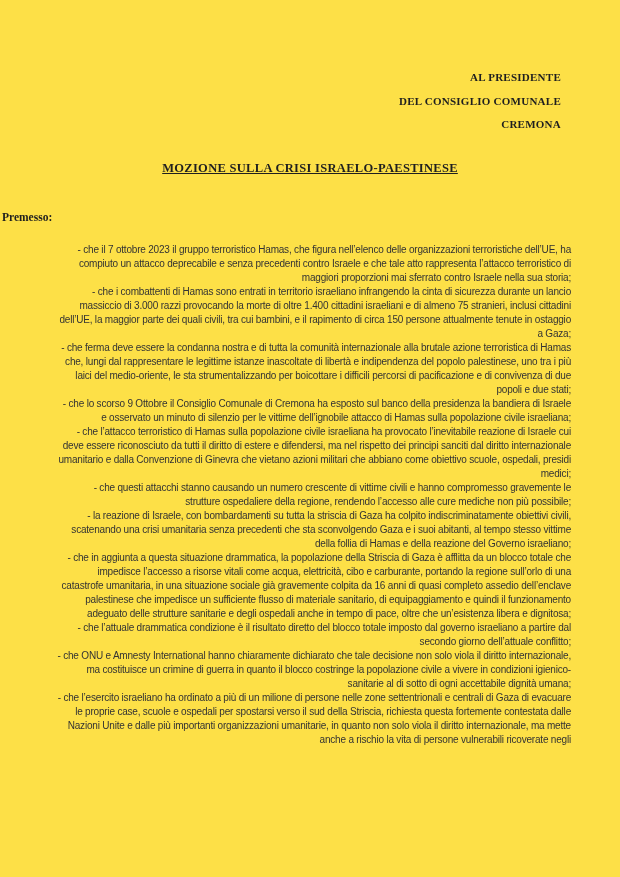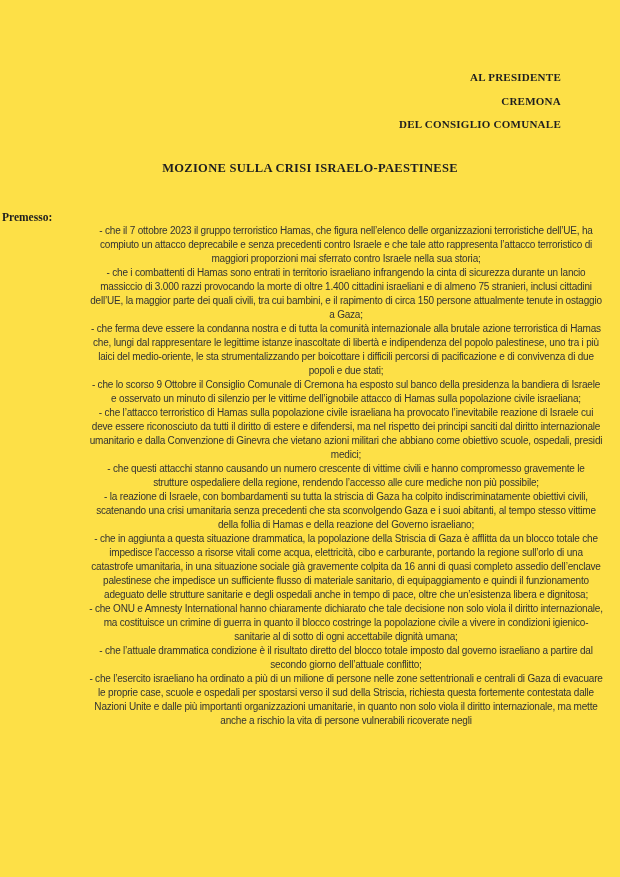--- a/index.html
+++ b/index.html
@@ -33,73 +33,73 @@
     top: 161px;
     left: 0;
     width: 100%;
     margin: 0;
     text-align: center;
     font-family: "Liberation Serif", serif;
     font-weight: bold;
     font-size: 12.5px;
     letter-spacing: 0.3px;
     color: #1f1f1f;
+    text-decoration: underline;
   }
   .section-heading {
     position: absolute;
     top: 209px;
     left: 0;
     width: 100%;
     margin: 2px;
     text-align: left;
     font-family: "Liberation Serif", serif;
     font-weight: bold;
     font-size: 11.5px;
     color: #1f1f1f;
   }
   .body-text {
     position: absolute;
-    top: 224px;
+    top: 243px;
     left: 57px;
     width: 514px;
     font-family: "Liberation Sans", sans-serif;
     font-size: 10px;
     line-height: 14px;
     letter-spacing: -0.2px;
     color: #333333;
-    text-align: center;
-    margin-left: 32px;
+    text-align: right;
   }
   .body-text p {
     margin: 0;
     padding: 0;
   }
 </style>
 </head>
 <body>
 
 <div class="page">
 
   <div class="recipient">
     <div>AL PRESIDENTE</div>
+    <div>DEL CONSIGLIO COMUNALE</div>
     <div>CREMONA</div>
-    <div>DEL CONSIGLIO COMUNALE</div>
   </div>
 
   <h1 class="doc-title">MOZIONE SULLA CRISI ISRAELO-PAESTINESE</h1>
 
   <h2 class="section-heading">Premesso:</h2>
 
   <div class="body-text">
     <p>- che il 7 ottobre 2023 il gruppo terroristico Hamas, che figura nell’elenco delle organizzazioni terroristiche dell’UE, ha compiuto un attacco deprecabile e senza precedenti contro Israele e che tale atto rappresenta l’attacco terroristico di maggiori proporzioni mai sferrato contro Israele nella sua storia;</p>
     <p>- che i combattenti di Hamas sono entrati in territorio israeliano infrangendo la cinta di sicurezza durante un lancio massiccio di 3.000 razzi provocando la morte di oltre 1.400 cittadini israeliani e di almeno 75 stranieri, inclusi cittadini dell’UE, la maggior parte dei quali civili, tra cui bambini, e il rapimento di circa 150 persone attualmente tenute in ostaggio a Gaza;</p>
     <p>- che ferma deve essere la condanna nostra e di tutta la comunità internazionale alla brutale azione terroristica di Hamas che, lungi dal rappresentare le legittime istanze inascoltate di libertà e indipendenza del popolo palestinese, uno tra i più laici del medio-oriente, le sta strumentalizzando per boicottare i difficili percorsi di pacificazione e di convivenza di due popoli e due stati;</p>
     <p>- che lo scorso 9 Ottobre il Consiglio Comunale di Cremona ha esposto sul banco della presidenza la bandiera di Israele e osservato un minuto di silenzio per le vittime dell’ignobile attacco di Hamas sulla popolazione civile israeliana;</p>
     <p>- che l’attacco terroristico di Hamas sulla popolazione civile israeliana ha provocato l’inevitabile reazione di Israele cui deve essere riconosciuto da tutti il diritto di estere e difendersi, ma nel rispetto dei principi sanciti dal diritto internazionale umanitario e dalla Convenzione di Ginevra che vietano azioni militari che abbiano come obiettivo scuole, ospedali, presidi medici;</p>
     <p>- che questi attacchi stanno causando un numero crescente di vittime civili e hanno compromesso gravemente le strutture ospedaliere della regione, rendendo l’accesso alle cure mediche non più possibile;</p>
     <p>- la reazione di Israele, con bombardamenti su tutta la striscia di Gaza ha colpito indiscriminatamente obiettivi civili, scatenando una crisi umanitaria senza precedenti che sta sconvolgendo Gaza e i suoi abitanti, al tempo stesso vittime della follia di Hamas e della reazione del Governo israeliano;</p>
     <p>- che in aggiunta a questa situazione drammatica, la popolazione della Striscia di Gaza è afflitta da un blocco totale che impedisce l’accesso a risorse vitali come acqua, elettricità, cibo e carburante, portando la regione sull’orlo di una catastrofe umanitaria, in una situazione sociale già gravemente colpita da 16 anni di quasi completo assedio dell’enclave palestinese che impedisce un sufficiente flusso di materiale sanitario, di equipaggiamento e quindi il funzionamento adeguato delle strutture sanitarie e degli ospedali anche in tempo di pace, oltre che un’esistenza libera e dignitosa;</p>
+    <p>- che l’attuale drammatica condizione è il risultato diretto del blocco totale imposto dal governo israeliano a partire dal secondo giorno dell’attuale conflitto;</p>
     <p>- che ONU e Amnesty International hanno chiaramente dichiarato che tale decisione non solo viola il diritto internazionale, ma costituisce un crimine di guerra in quanto il blocco costringe la popolazione civile a vivere in condizioni igienico-sanitarie al di sotto di ogni accettabile dignità umana;</p>
-    <p>- che l’attuale drammatica condizione è il risultato diretto del blocco totale imposto dal governo israeliano a partire dal secondo giorno dell’attuale conflitto;</p>
     <p>- che l’esercito israeliano ha ordinato a più di un milione di persone nelle zone settentrionali e centrali di Gaza di evacuare le proprie case, scuole e ospedali per spostarsi verso il sud della Striscia, richiesta questa fortemente contestata dalle Nazioni Unite e dalle più importanti organizzazioni umanitarie, in quanto non solo viola il diritto internazionale, ma mette anche a rischio la vita di persone vulnerabili ricoverate negli</p>
   </div>
 
 </div>
 
 </body></html>

